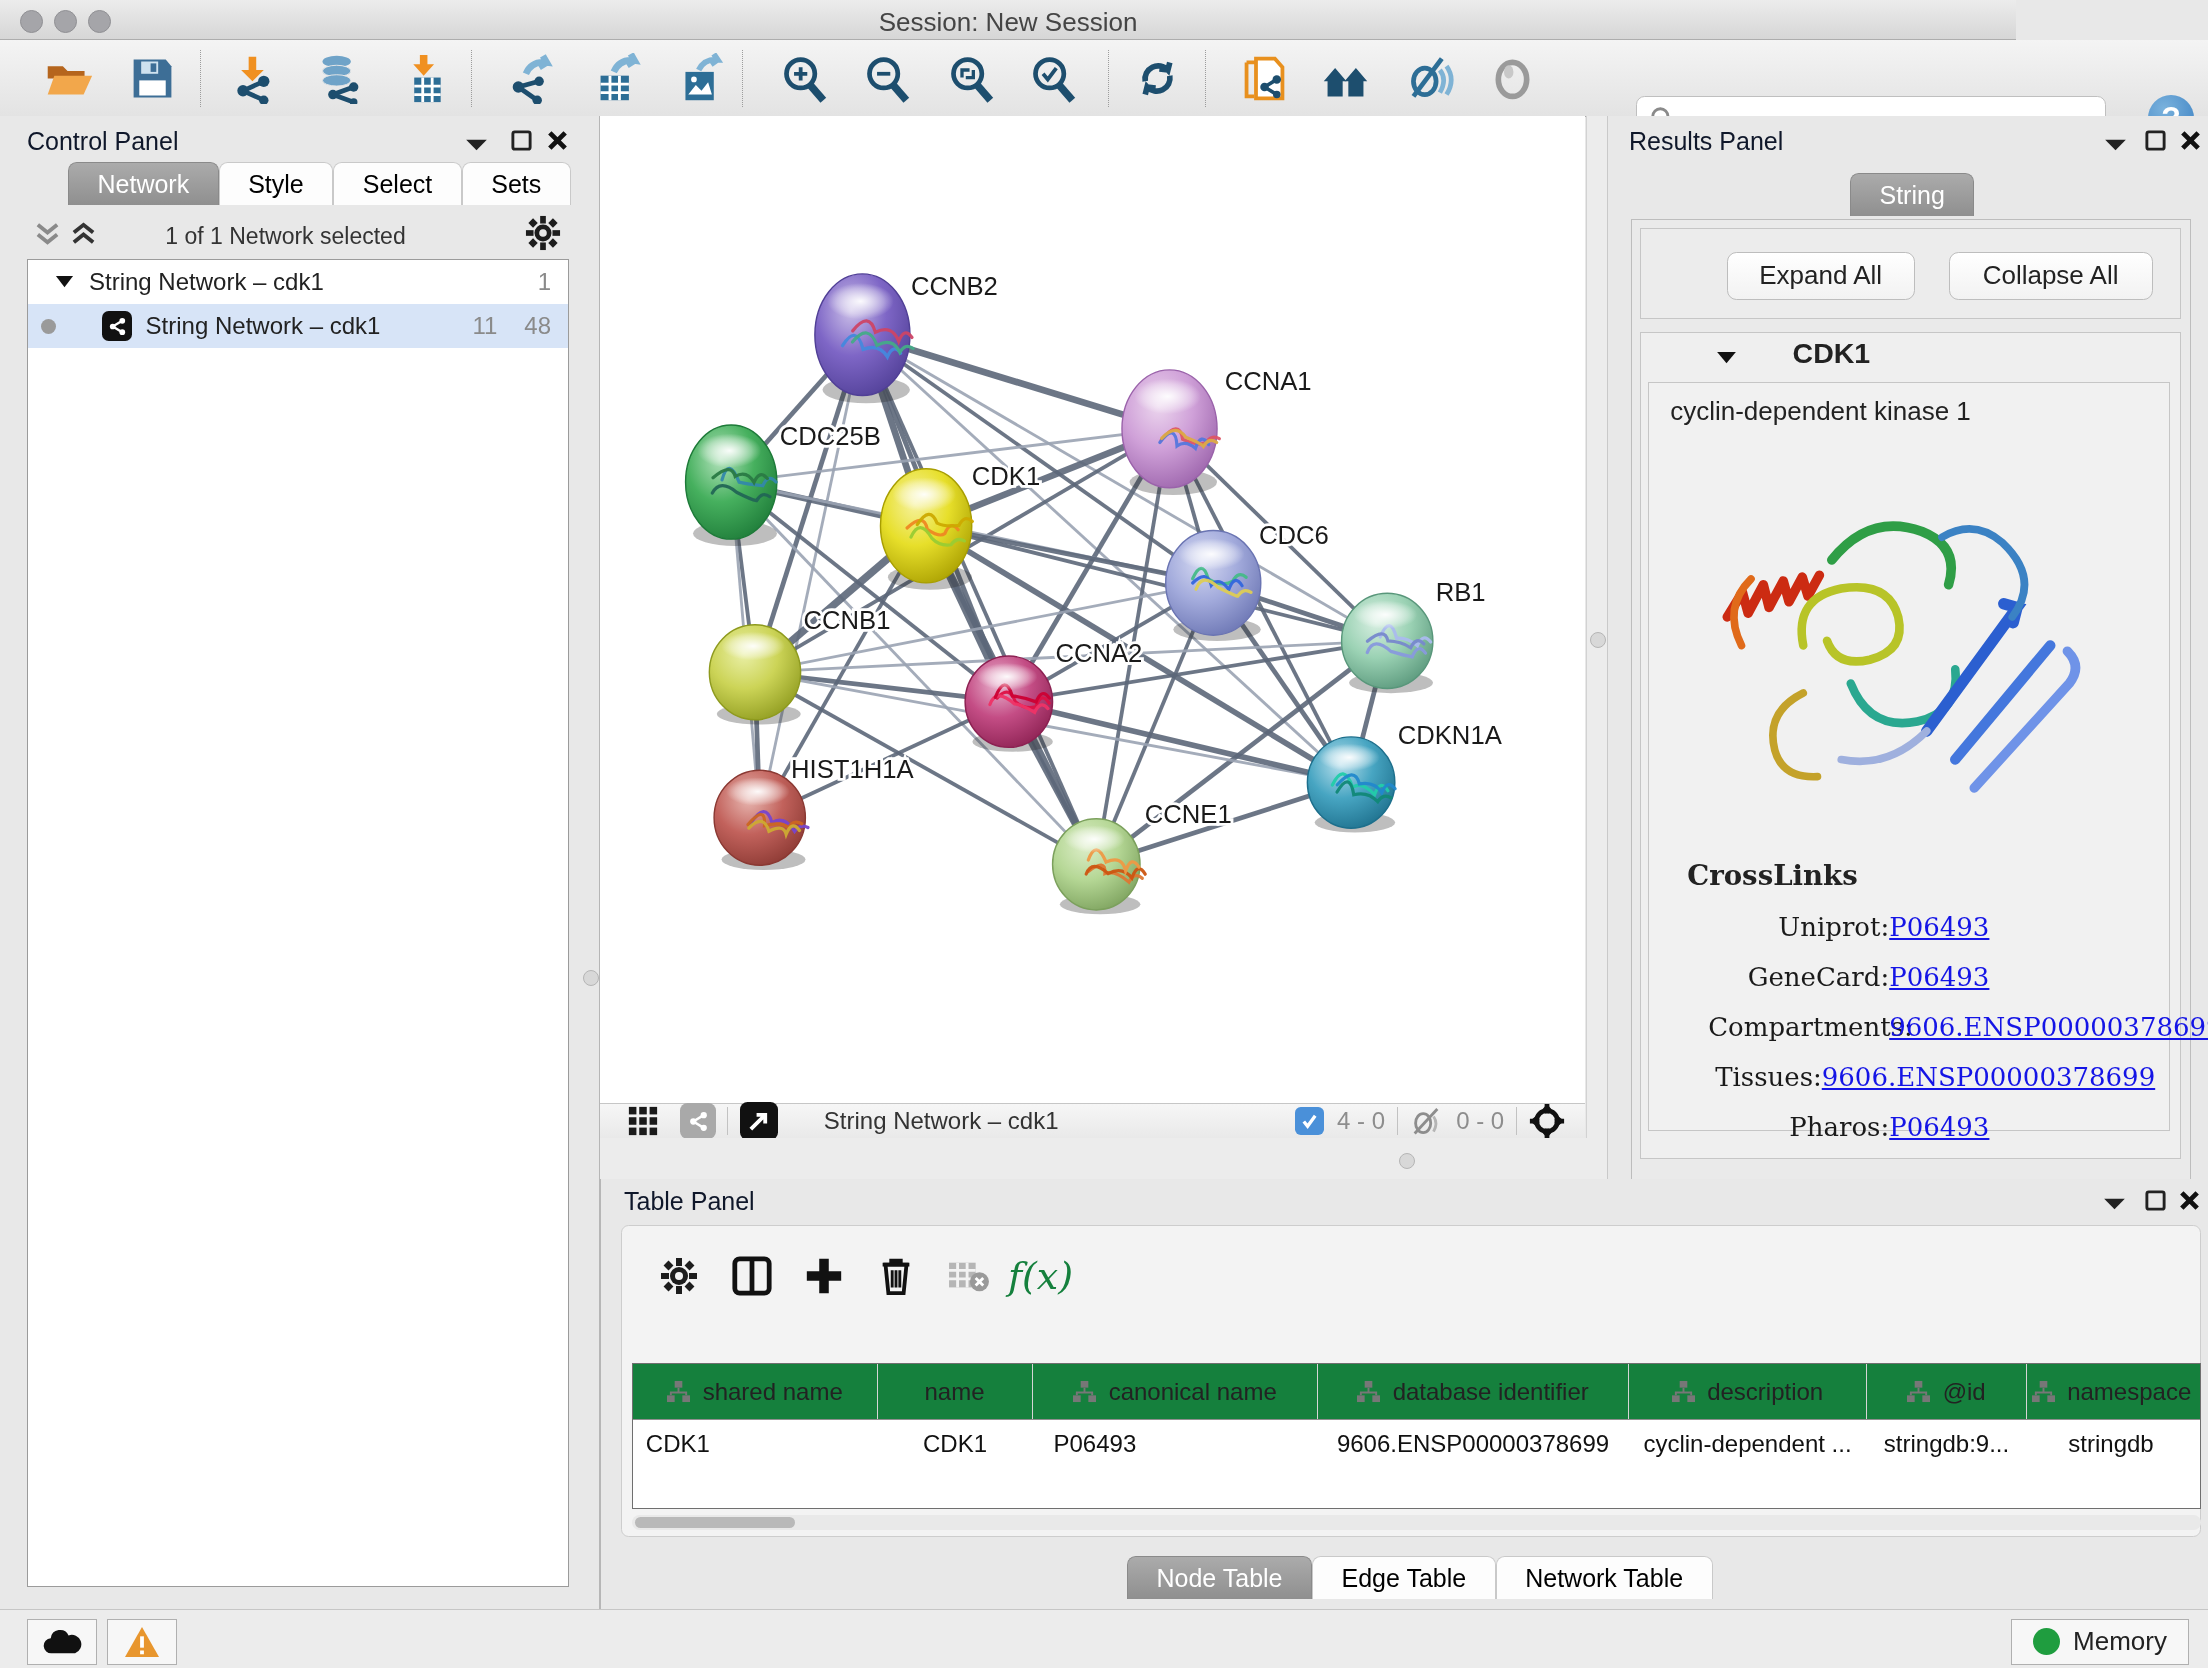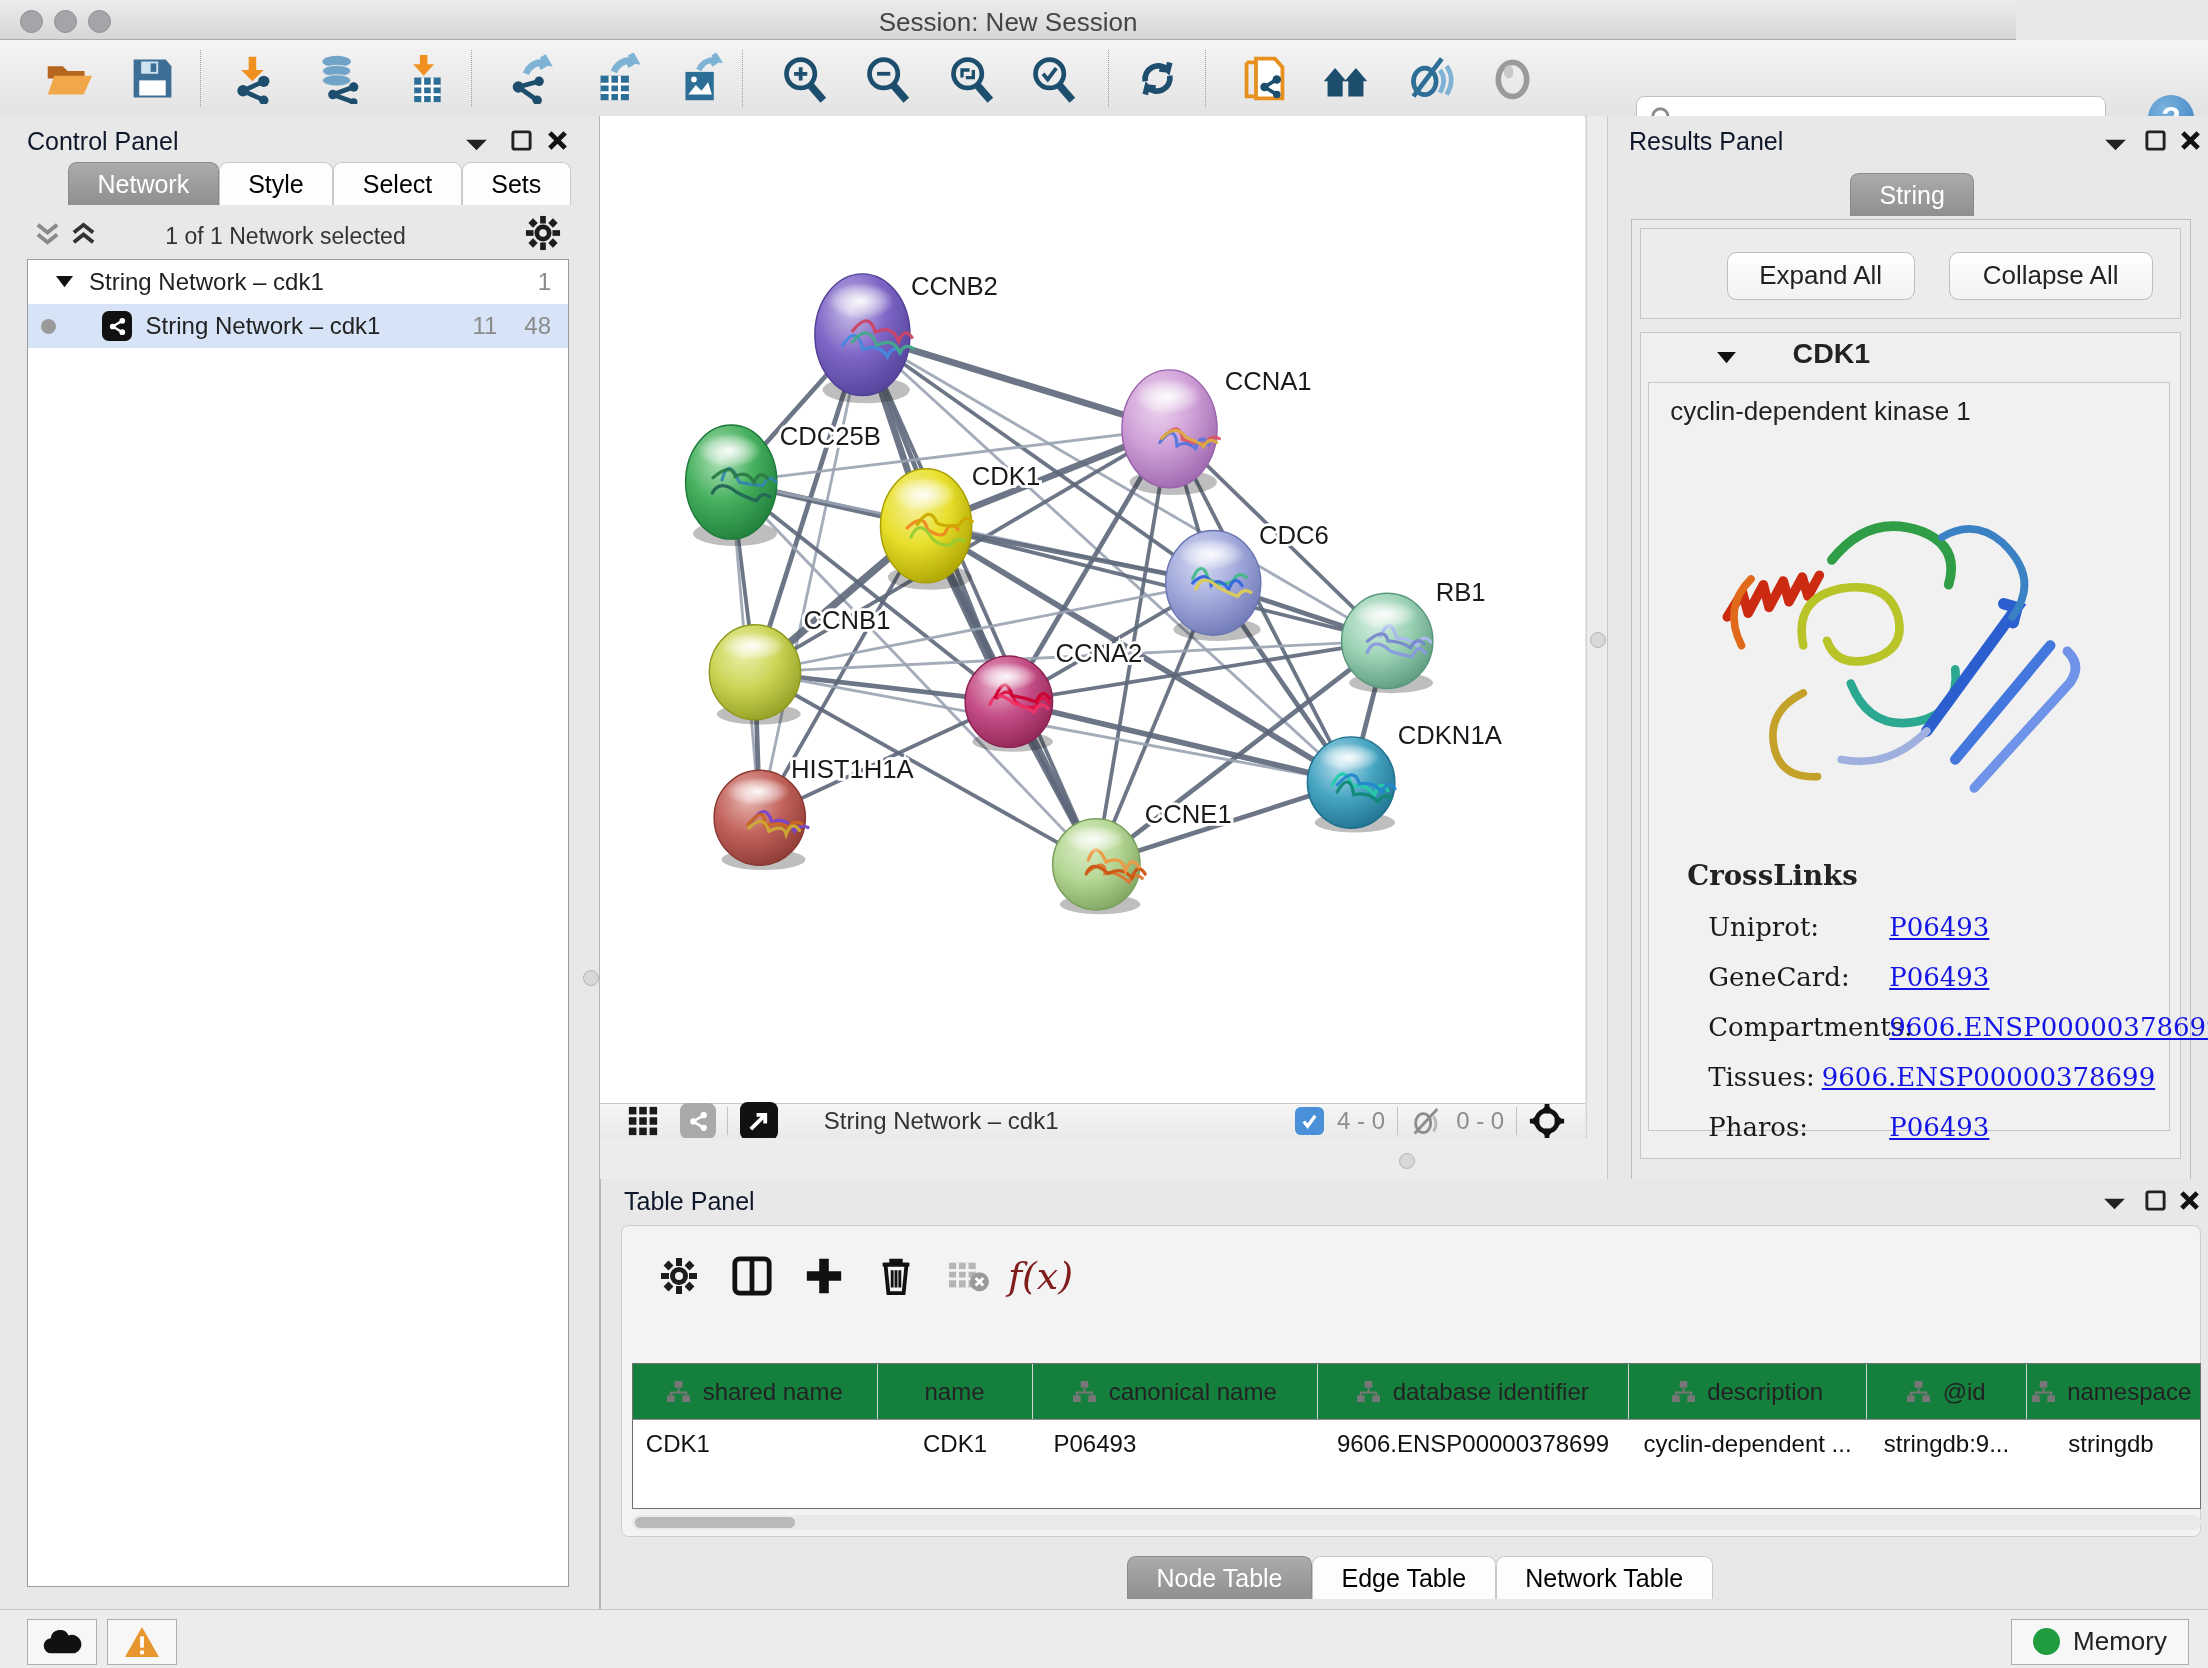--- a/index.html
+++ b/index.html
@@ -44,21 +44,21 @@
   .vstrip{left:1586px;top:116px;width:22px;height:1063px;background:#ececec;border-left:1px solid #d2d2d2;border-right:1px solid #d2d2d2;}
   .knob{position:absolute;width:14.3px;height:14.3px;border-radius:50%;background:#d8d8d8;border:1px solid #b5b5b5;}
   .hstrip{left:600px;top:1138px;width:1608px;height:42px;background:#ececec;}
   
   .results{left:1607px;top:116px;width:601px;height:1063px;background:#e8e8e8;border-left:1px solid #c9c9c9;}
   .res-outer{position:absolute;left:23px;top:103px;width:560px;height:961px;background:#eaeaea;border:1.9px solid #bdbdbd;box-sizing:border-box;}
   .res-btnbox{position:absolute;left:7.6px;top:7.6px;width:541px;height:91px;background:#ececec;border:1.9px solid #c6c6c6;box-sizing:border-box;}
   .res-btn{position:absolute;top:23px;height:46px;background:linear-gradient(#ffffff,#f2f2f2);border:1px solid #bdbdbd;
            border-radius:9.5px;font-size:26px;display:flex;align-items:center;justify-content:center;}
   .res-tree{position:absolute;left:7.6px;top:112px;width:541px;height:827px;background:#efefef;border:1.9px solid #c6c6c6;box-sizing:border-box;}
-  .res-inner{position:absolute;left:7.6px;top:49px;width:522px;height:749px;background:#f1f1f1;border:1px solid #c6c6c6;box-sizing:border-box;}
+  .res-inner{position:absolute;left:7.6px;top:49px;width:522px;height:749px;background:#f1f1f1;border:1px solid #c6c6c6;box-sizing:border-box;text-align:right;}
   .serif{font-family:"DejaVu Serif","Liberation Serif",serif;}
   .xlink{color:#1414e6;text-decoration:underline;font-size:26px;}
   .xlabel{font-size:26px;color:#1a1a1a;}
   
   .tablepanel{left:600px;top:1179px;width:1608px;height:430px;background:#e8e8e8;border-left:1px solid #b6b6b6;}
   .tbl-box{position:absolute;left:20px;top:46px;width:1578px;height:310px;background:#f3f3f3;border:1px solid #cdcdcd;border-radius:7.6px;}
   .tblico{position:absolute;top:21px;width:57px;height:57px;display:flex;align-items:center;justify-content:center;}
   .grid-table{position:absolute;left:9.5px;top:137px;width:1569px;height:146px;border:1.9px solid #6f6f6f;box-sizing:border-box;background:#fff;}
   .gt-head,.gt-row{display:grid;grid-template-columns:245px 155px 285px 311px 238px 160px 169px;}
   .gt-head{background:#15803d;border-bottom:1.9px solid #8f8f8f;height:55px;}
@@ -771,21 +771,21 @@
           </svg>
       </span>
       <span class="tblico" style="left:318px">
         <svg width="44" height="38" viewBox="0 0 46 40">
             <rect x="2" y="6" width="28" height="26" fill="#b5b5b5"></rect>
             <path d="M2 14 h28 M2 23 h28 M11 6 v26 M21 6 v26" stroke="#f3f3f3" stroke-width="3"></path>
             <circle cx="34" cy="26" r="10" fill="#9a9a9a"></circle>
             <path d="M30 22 l8 8 M38 22 l-8 8" stroke="#fff" stroke-width="3"></path>
           </svg>
       </span>
-      <span class="tblico" style="left:390px;font-size:38px;color:#7f1d1d;font-family:'DejaVu Serif',serif;font-style:italic">f(x)</span>
+      <span class="tblico" style="left:390px;font-size:38px;color:#15803d;font-family:'DejaVu Serif',serif;font-style:italic">f(x)</span>
 
       <div class="grid-table">
         <div class="gt-head">
           <span class="gt-hcell">
               <svg width="25" height="23" viewBox="0 0 26 24">
                 <g fill="#777">
                   <rect x="9" y="1" width="8" height="7"></rect>
                   <rect x="1" y="16" width="8" height="7"></rect>
                   <rect x="17" y="16" width="8" height="7"></rect>
                 </g>

